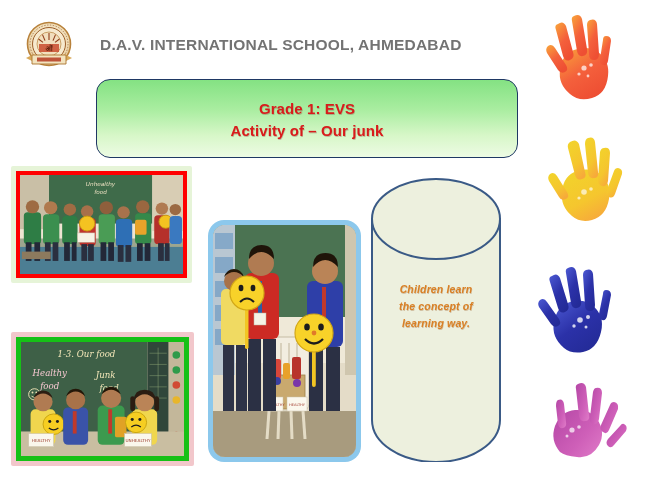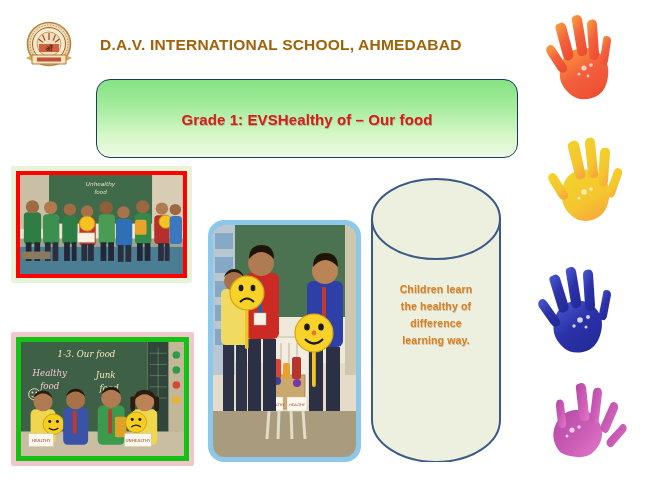--- a/index.html
+++ b/index.html
@@ -11,32 +11,32 @@
   }
   #slide{position:absolute;inset:0;width:650px;height:487px;background:#fff;overflow:hidden;}
 
   
   .logo{position:absolute;left:20px;top:20px;width:58px;height:54px;}
   .logo svg{display:block;width:58px;height:54px;}
 
   
   .school-name{
     position:absolute;left:100px;top:36px;width:420px;
-    font-size:15.5px;font-weight:bold;color:#a16207;
+    font-size:15.5px;font-weight:bold;color:#737373;
     letter-spacing:.2px;text-align:left;white-space:nowrap;
     font-family:"Liberation Sans","DejaVu Sans",sans-serif;
   }
 
   
   .title-box{
     position:absolute;left:96px;top:79px;width:422px;height:79px;
     border:1.6px solid #1F3864;border-radius:14px;
     background:linear-gradient(180deg,#84E283 0%,#A9EDA0 38%,#D7F7C8 72%,#EDFBE4 100%);
     box-sizing:border-box;
-    display:flex;flex-direction:row;align-items:center;justify-content:center;
+    display:flex;flex-direction:column;align-items:center;justify-content:center;
     padding-top:2px;
   }
   .title-line{
     font-size:15px;font-weight:bold;color:#D91B1B;
     line-height:1.42;text-align:center;letter-spacing:.1px;
     text-shadow:0.6px 0.6px 0 rgba(120,40,40,.28);
     white-space:nowrap;
   }
 
   
@@ -72,20 +72,21 @@
   .scene{position:absolute;inset:0;width:100%;height:100%;}
 
   
   .cyl{position:absolute;left:370px;top:177px;width:132px;height:285px;}
   .cyl svg{position:absolute;inset:0;}
   .cyl-text{
     position:absolute;left:8px;right:8px;top:104px;
     text-align:center;font-size:10.5px;font-weight:bold;
     color:#D98025;line-height:1.62;letter-spacing:.15px;
     text-shadow:0.5px 0.5px 0 rgba(150,80,20,.3);
+    font-style:italic;
   }
 
   
   .hand{position:absolute;}
   .hand svg{display:block;}
   .hand-orange{left:534px;top:8px;}
   .hand-yellow{left:538px;top:128px;}
   .hand-blue{left:530px;top:258px;}
   .hand-pink{left:536px;top:372px;}
 </style>
@@ -123,21 +124,21 @@
       <path d="M52 38 L44 34 L44 42 Z" fill="#D8A95A"></path>
       <path d="M12 35 h34 v9 h-34 z" fill="#F3E3BE" stroke="#AA7430" stroke-width=".9"></path>
       <rect x="17" y="37.5" width="24" height="4" fill="#B43A22" opacity=".85"></rect>
     </svg>
   </div>
 
   <div class="school-name">D.A.V. INTERNATIONAL SCHOOL, AHMEDABAD</div>
 
   <div class="title-box">
     <div class="title-line">Grade 1: EVS</div>
-    <div class="title-line">Healthy of – Our food</div>
+    <div class="title-line">Activity of – Our junk</div>
   </div>
 
   <div class="photo-frame photo-tl">
     <div class="inner">
       <svg class="scene" viewBox="0 0 170 106" preserveAspectRatio="none" xmlns="http://www.w3.org/2000/svg">
         <rect x="0" y="0" width="170" height="106" fill="#EDE4D2"></rect>
         <rect x="30" y="0" width="108" height="52" fill="#3F6B4A"></rect>
         <text x="84" y="12" font-size="6" fill="#EADFC0" font-family="DejaVu Sans, sans-serif" text-anchor="middle" font-style="italic">Unhealthy</text>
         <text x="84" y="20" font-size="6" fill="#EADFC0" font-family="DejaVu Sans, sans-serif" text-anchor="middle" font-style="italic">food</text>
         <rect x="138" y="0" width="32" height="60" fill="#D8CDB4"></rect>
@@ -374,22 +375,21 @@
     </div>
   </div>
 
   <div class="cyl">
     <svg viewBox="0 0 132 285" xmlns="http://www.w3.org/2000/svg" aria-hidden="true">
       <path d="M2 42 L2 243 A64 42 0 0 0 130 243 L130 42 Z" fill="#EDF0DE" stroke="#3A5A86" stroke-width="2"></path>
       <ellipse cx="66" cy="42" rx="64" ry="40" fill="#EDF0DE" stroke="#3A5A86" stroke-width="2"></ellipse>
     </svg>
     <div class="cyl-text">
       <div>Children learn</div>
-      <div>the healthy of</div>
-      <div>difference</div>
+      <div>the concept of</div>
       <div>learning way.</div>
     </div>
   </div>
 
   <div class="hand hand-orange">
     <svg width="92" height="118" viewBox="0 0 92 118" xmlns="http://www.w3.org/2000/svg">
       <defs>
         <linearGradient id="gOr" x1="0" y1="0" x2="0.6" y2="1">
           <stop offset="0%" stop-color="#F9A63A"></stop>
           <stop offset="55%" stop-color="#F4603C"></stop>

